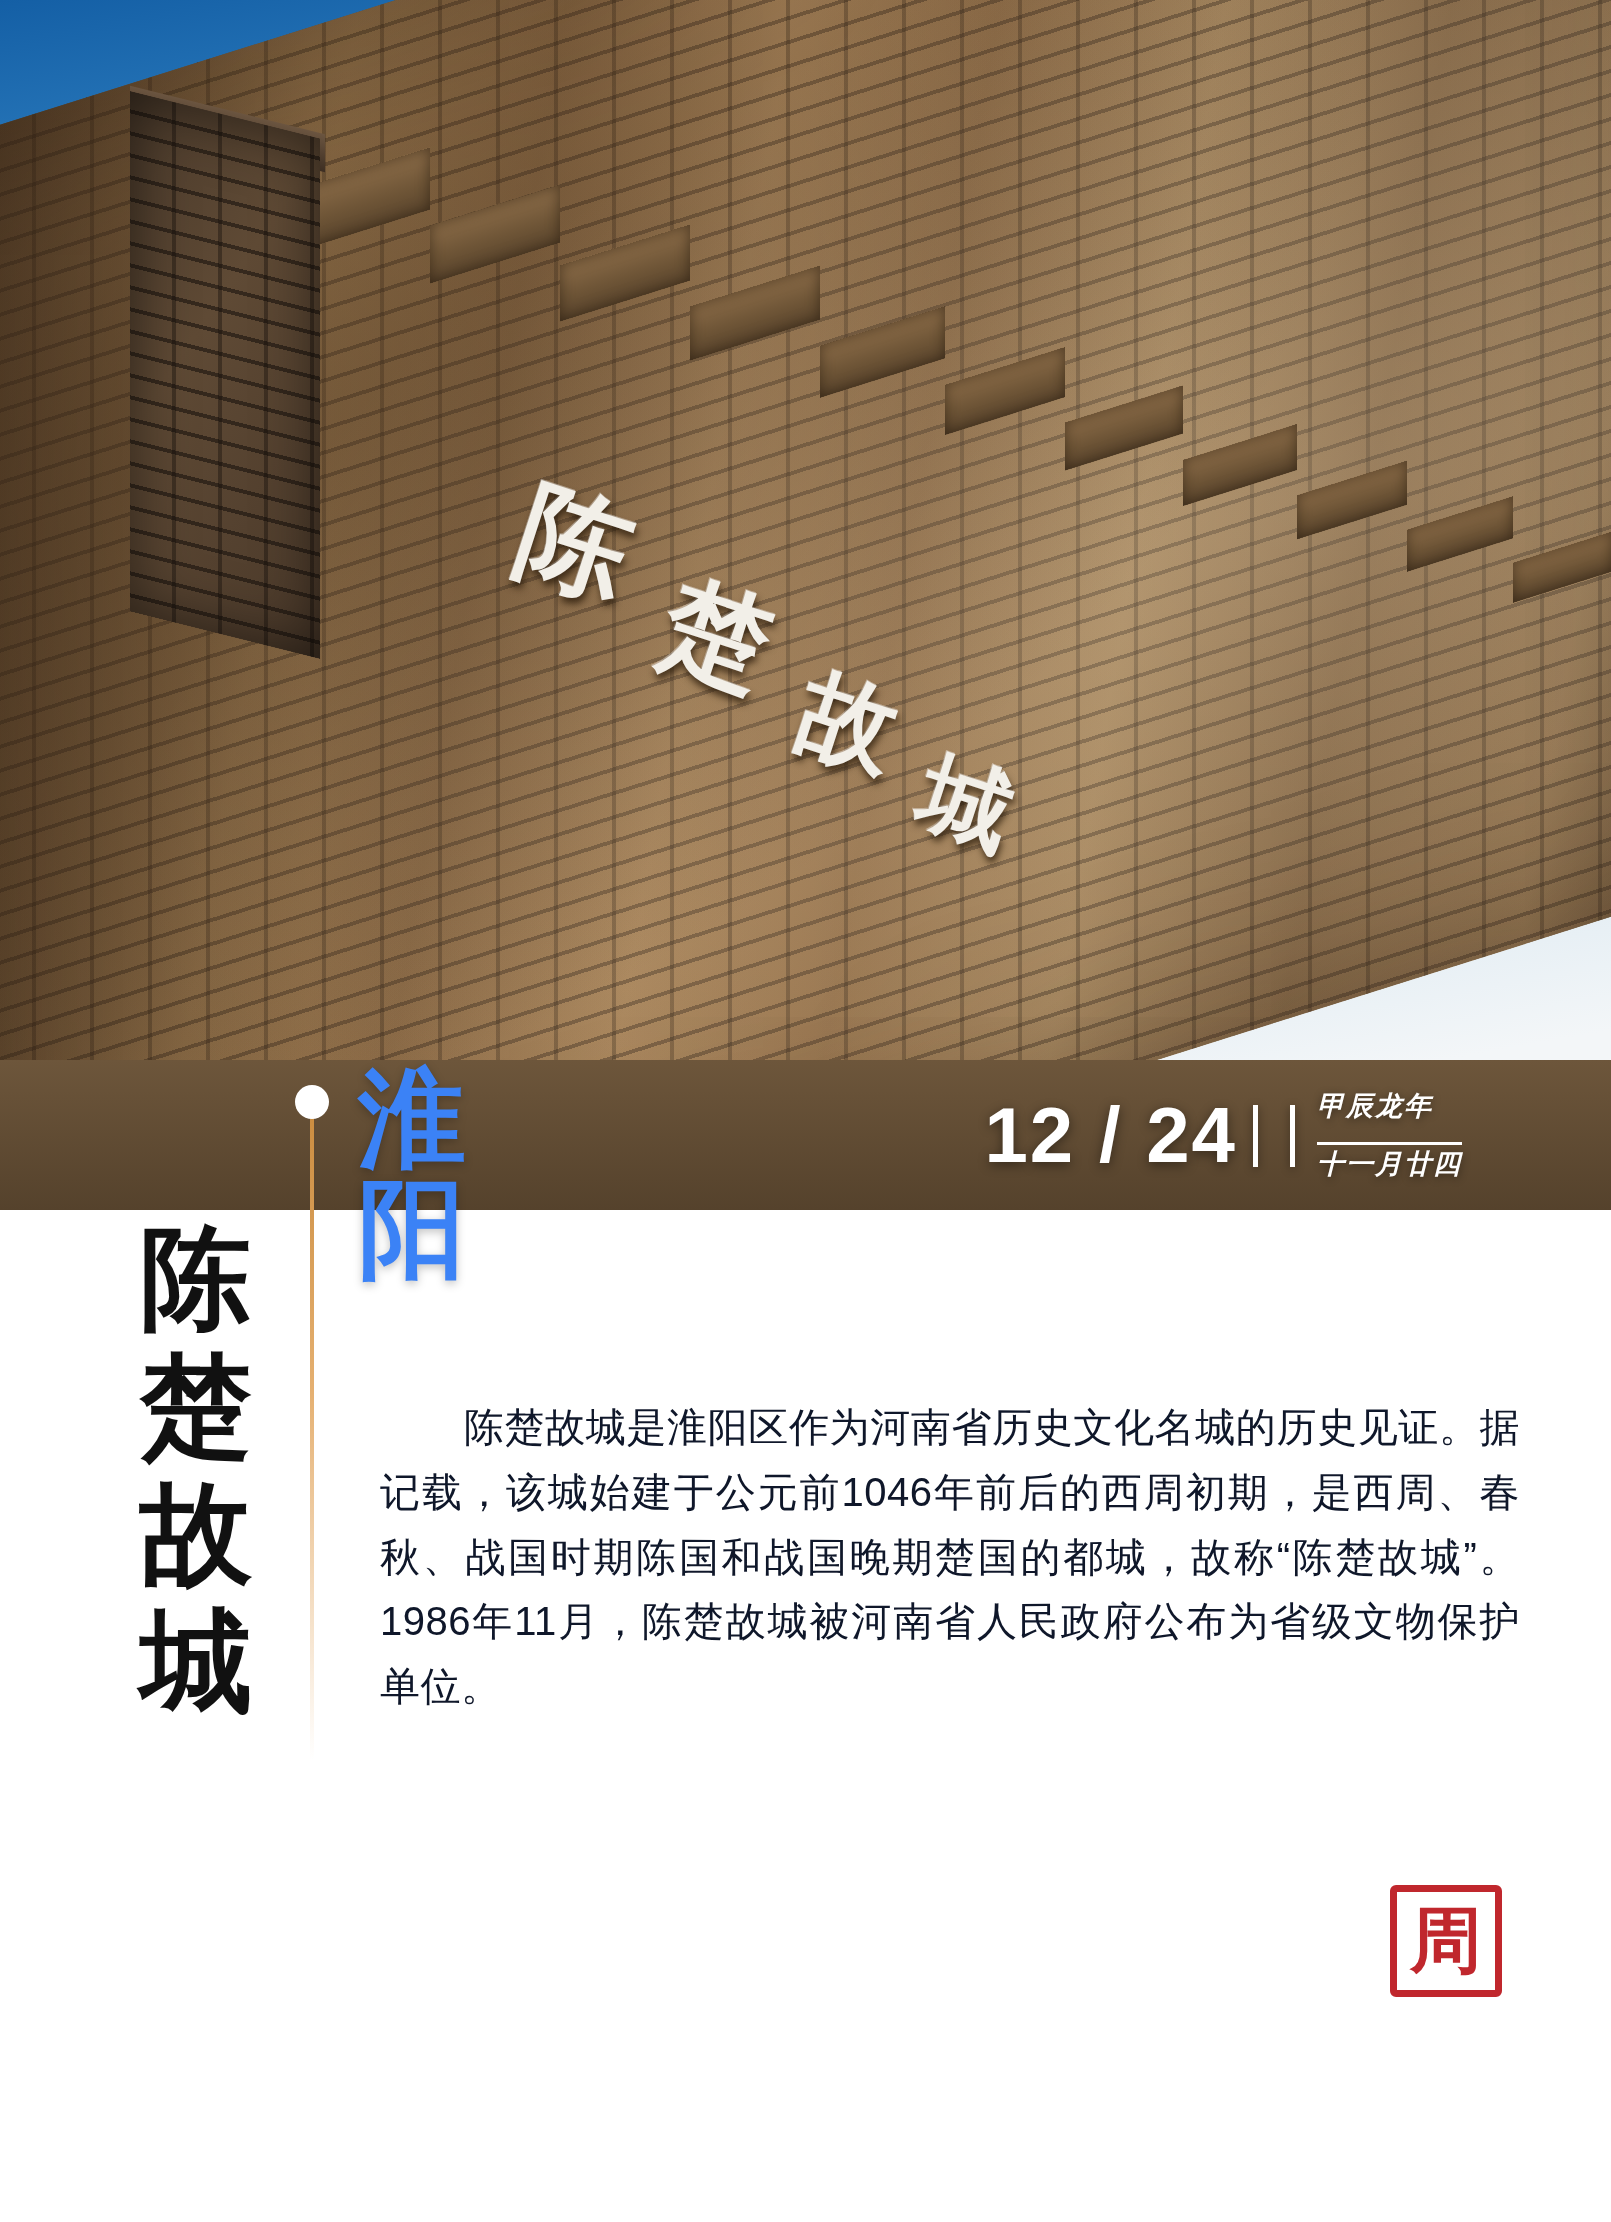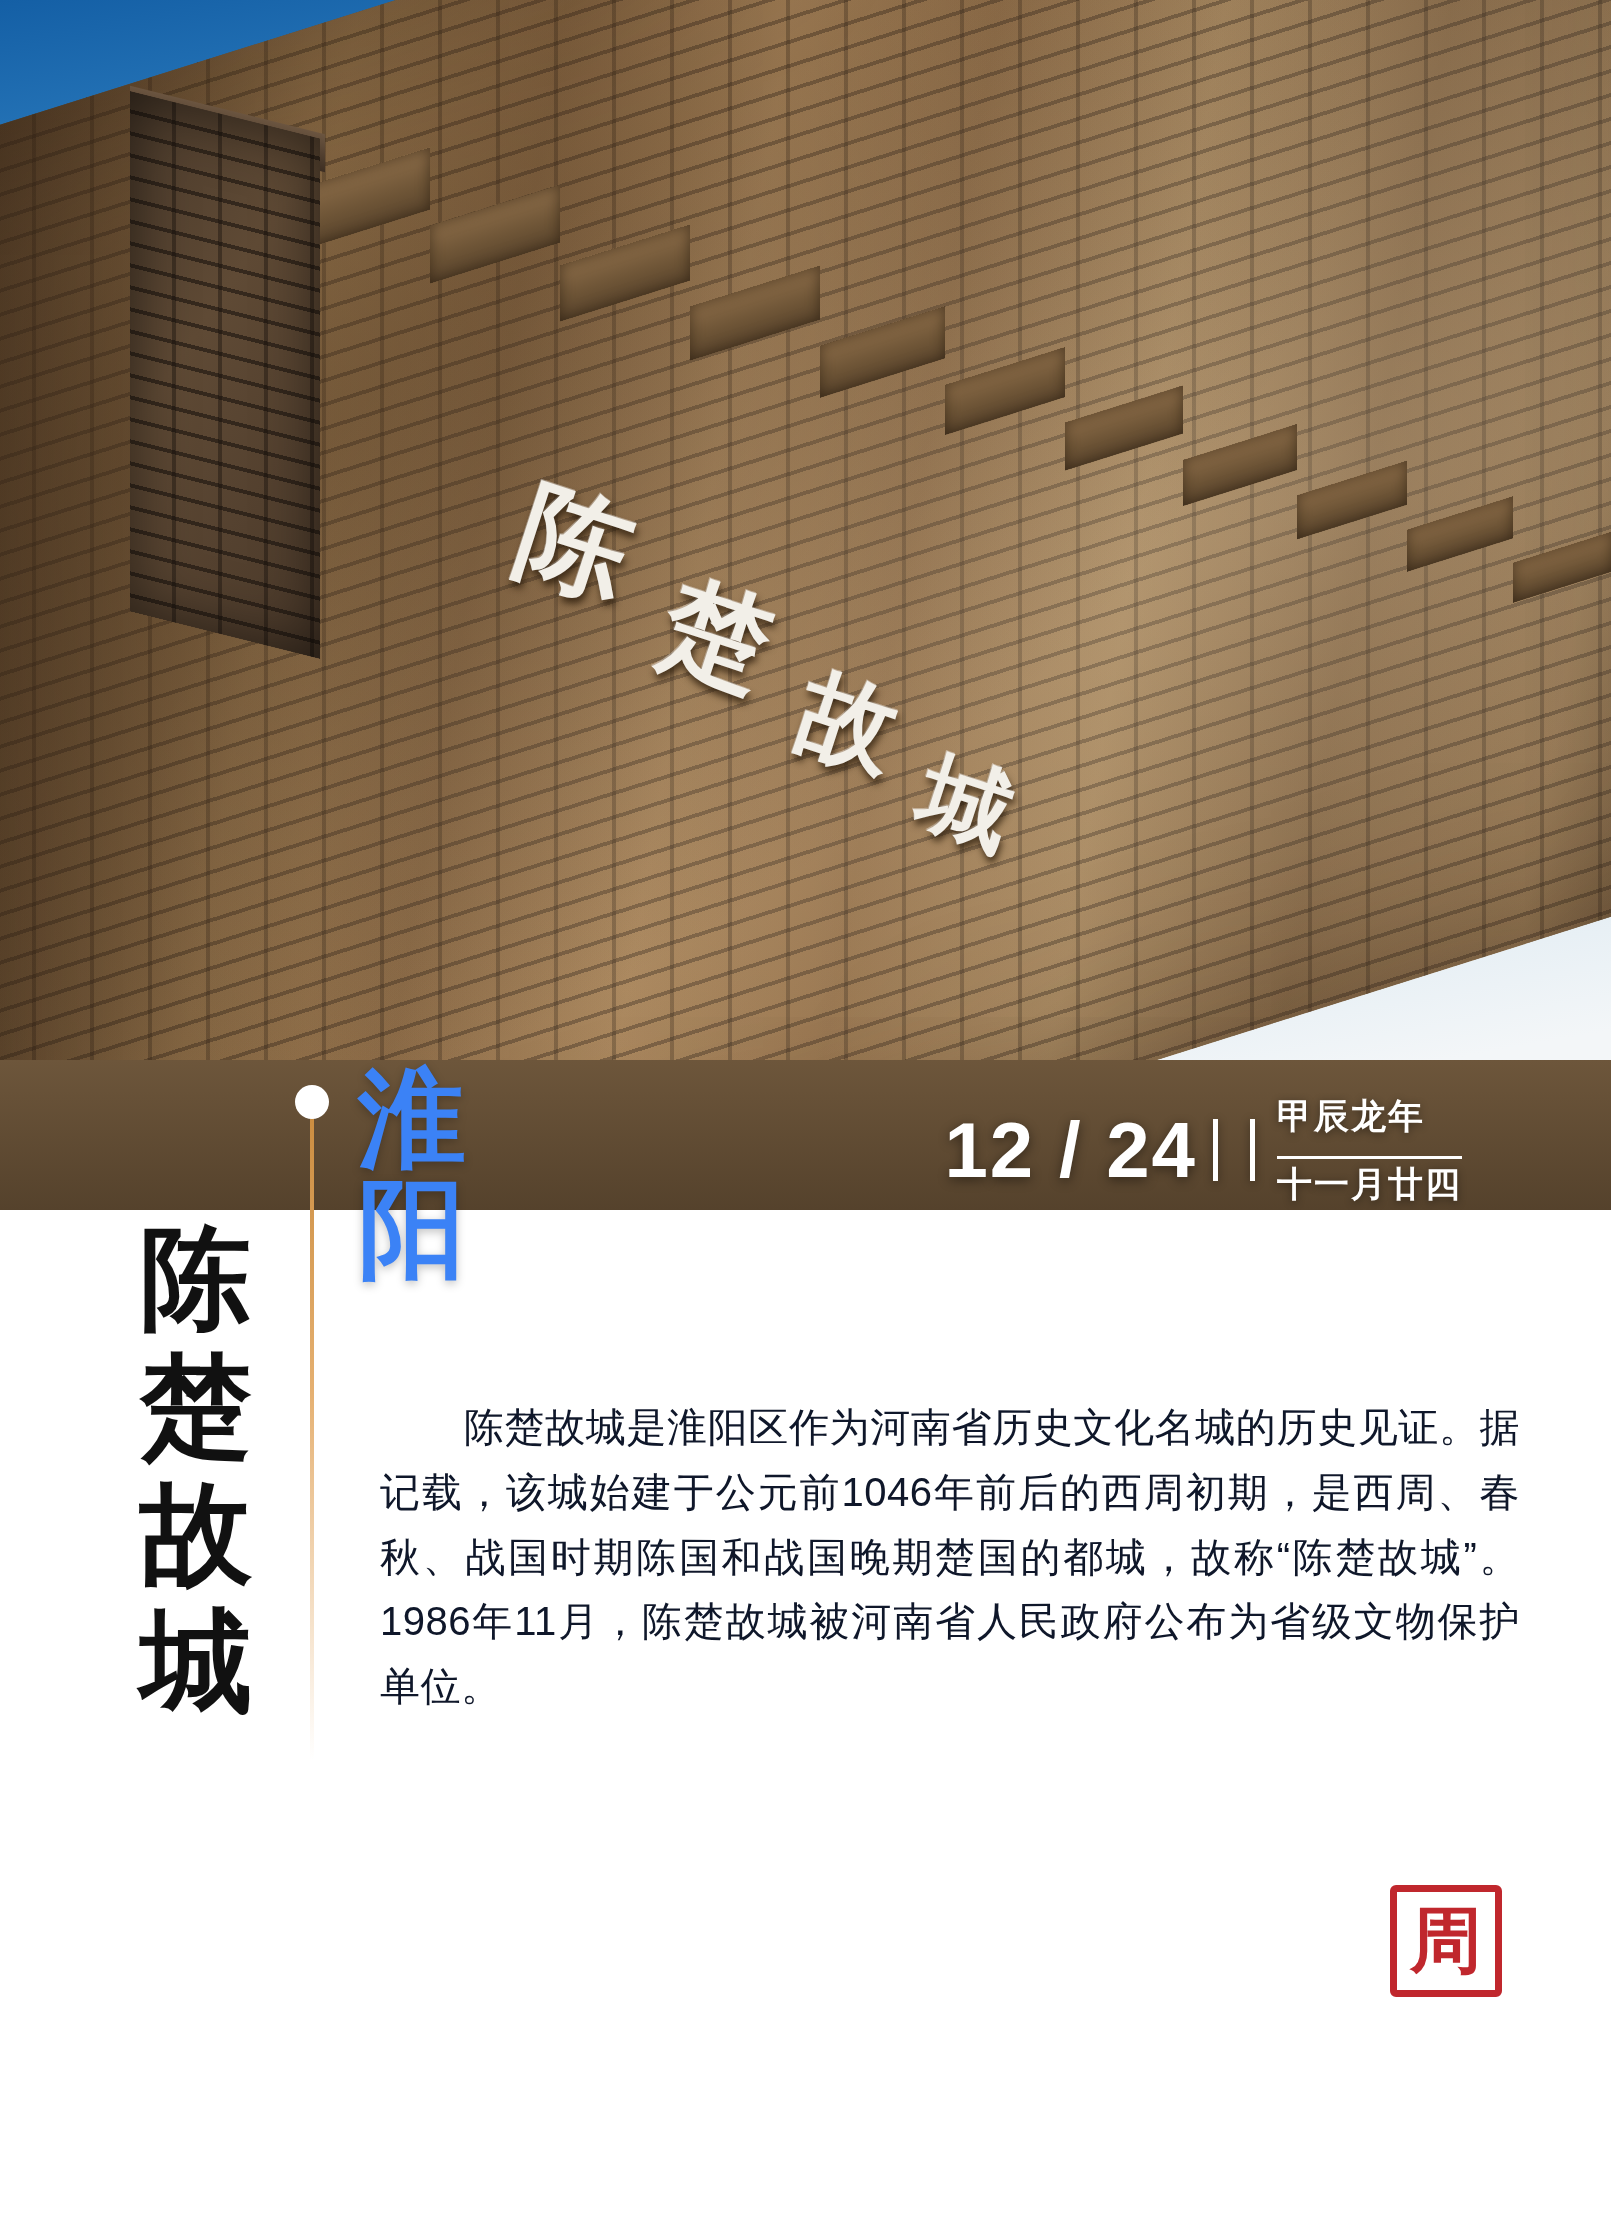--- a/index.html
+++ b/index.html
@@ -173,21 +173,21 @@
   }
 
   
   .date-strip {
     position: absolute;
     left: 0;
     bottom: 0;
     width: 1462px;
     height: 120px;
     display: flex;
-    align-items: center;
+    align-items: flex-start;
     justify-content: flex-end;
     box-sizing: border-box;
   }
   .date-main {
     font-family: "Liberation Sans", sans-serif;
     font-weight: 700;
     font-size: 78px;
     color: #ffffff;
     letter-spacing: 2px;
     text-shadow: 0 3px 12px rgba(0,0,0,.45);
@@ -207,26 +207,27 @@
     font-weight: 700;
     color: #fff;
     text-shadow: 0 3px 12px rgba(0,0,0,.45);
     font-family: "Liberation Sans", sans-serif;
   }
   .lunar {
     display: flex;
     flex-direction: column;
     justify-content: center;
     color: #ffffff;
-    font-size: 35px;
+    font-size: 27px;
     line-height: 1.25;
     font-family: "Liberation Sans", sans-serif;
     font-weight: 600;
     text-shadow: 0 2px 8px rgba(0,0,0,.45);
     margin-left: 6px;
+    font-style: italic;
   }
   .lunar .l2 { border-top: 3px solid #fff; padding-top: 3px; margin-top: 18px; }
 
   
   .cityname {
     position: absolute;
     left: 358px;
     top: 1065px;
     width: 150px;
     color: #3b82f6;

